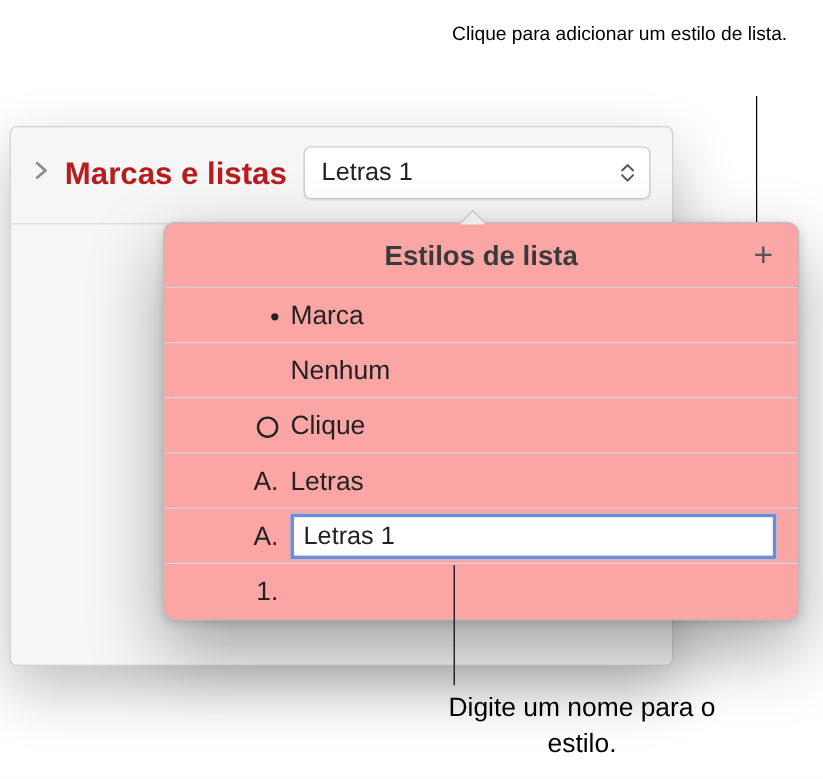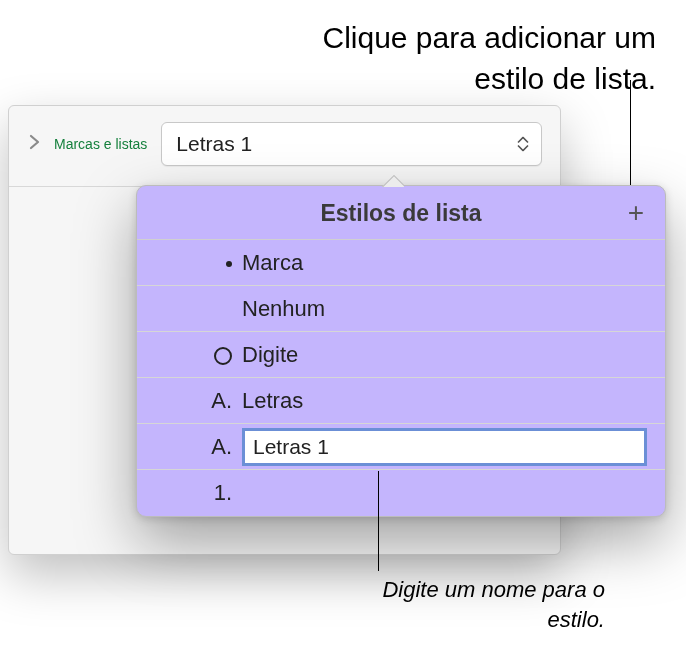--- a/index.html
+++ b/index.html
@@ -14,34 +14,33 @@
       height: 649px;
       position: relative;
       overflow: hidden;
     }
     .callout-top {
       position: absolute;
       top: 18px;
       right: 30px;
       width: 360px;
       text-align: right;
-      font-size: 30px;
+      font-size: 16px;
       color: #000;
       line-height: 1.35;
     }
     .callout-bottom {
       position: absolute;
       top: 575px;
       left: 365px;
       width: 240px;
-      text-align: right;
+      text-align: center;
       font-size: 22px;
       color: #000;
       line-height: 1.35;
-      font-style: italic;
     }
     .callout-line-top {
       position: absolute;
       top: 80px;
       right: 55px;
       width: 1px;
       height: 130px;
       background: #000;
     }
     .callout-line-bottom {
@@ -70,23 +69,23 @@
       align-items: center;
       padding: 16px 18px 14px 20px;
       gap: 14px;
     }
     .disclosure {
       font-size: 18px;
       color: #7a7a7a;
       user-select: none;
     }
     .section-label {
-      font-size: 14px;
-      color: #15803d;
-      font-weight: 400;
+      font-size: 26px;
+      color: #b91c1c;
+      font-weight: 700;
       flex-shrink: 0;
     }
     .dropdown {
       flex: 1;
       background: #ffffff;
       border: 1px solid #c8c8c8;
       border-radius: 6px;
       height: 44px;
       display: flex;
       align-items: center;
@@ -111,21 +110,21 @@
     .panel-divider {
       border-top: 1px solid #d8d8d8;
       margin: 6px 0 0 0;
     }
 
     .popover {
       position: absolute;
       top: 185px;
       left: 136px;
       width: 530px;
-      background: #c4b5fd;
+      background: #fca5a5;
       border: 1px solid #bcbcbc;
       border-radius: 10px;
       box-shadow: 0 25px 60px rgba(0,0,0,0.35), 0 2px 8px rgba(0,0,0,0.15);
     }
     .popover-arrow {
       position: absolute;
       top: -11px;
       left: 245px;
       width: 22px;
       height: 12px;
@@ -270,21 +269,21 @@
       <span>Marca</span>
     </div>
 
     <div class="styles-item">
       <span class="prefix empty">.</span>
       <span>Nenhum</span>
     </div>
 
     <div class="styles-item">
       <span class="prefix"><span class="circle-img"></span></span>
-      <span>Digite</span>
+      <span>Clique</span>
     </div>
 
     <div class="styles-item">
       <span class="prefix">A.</span>
       <span>Letras</span>
     </div>
 
     <div class="styles-item">
       <span class="prefix">A.</span>
       <div class="edit-field-wrap">

